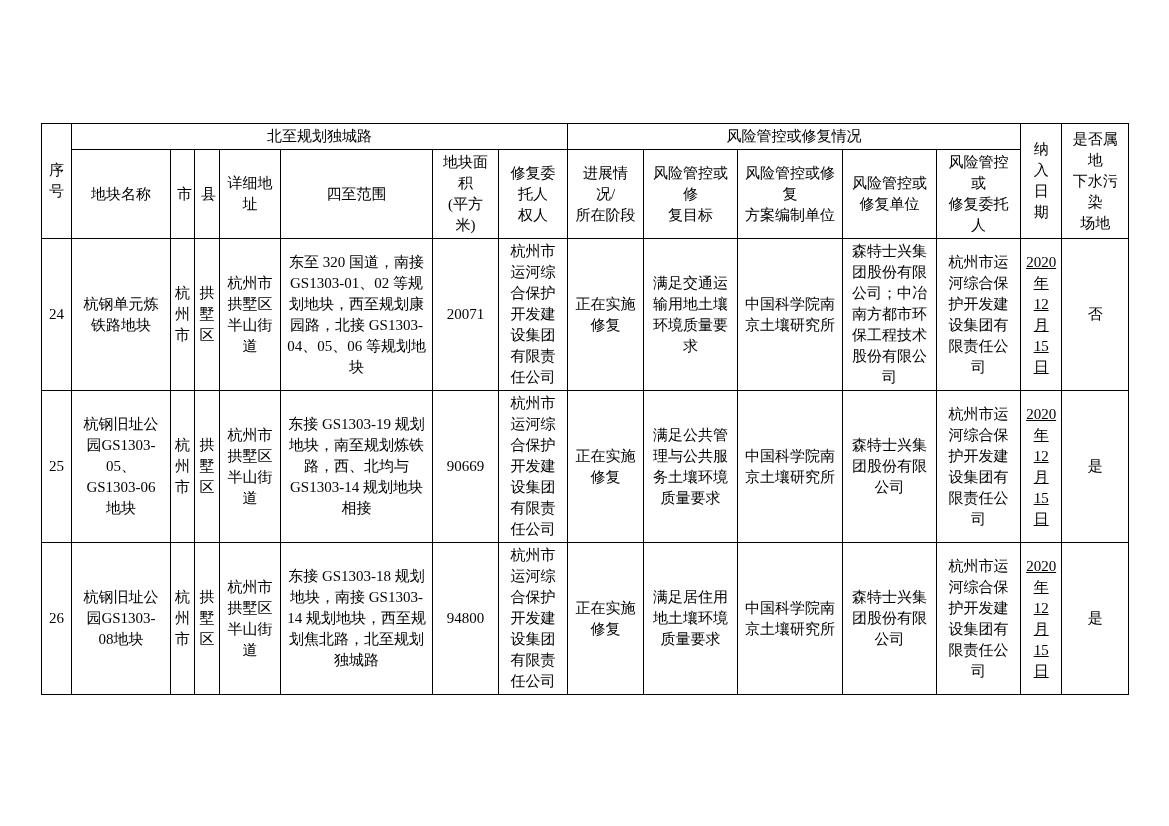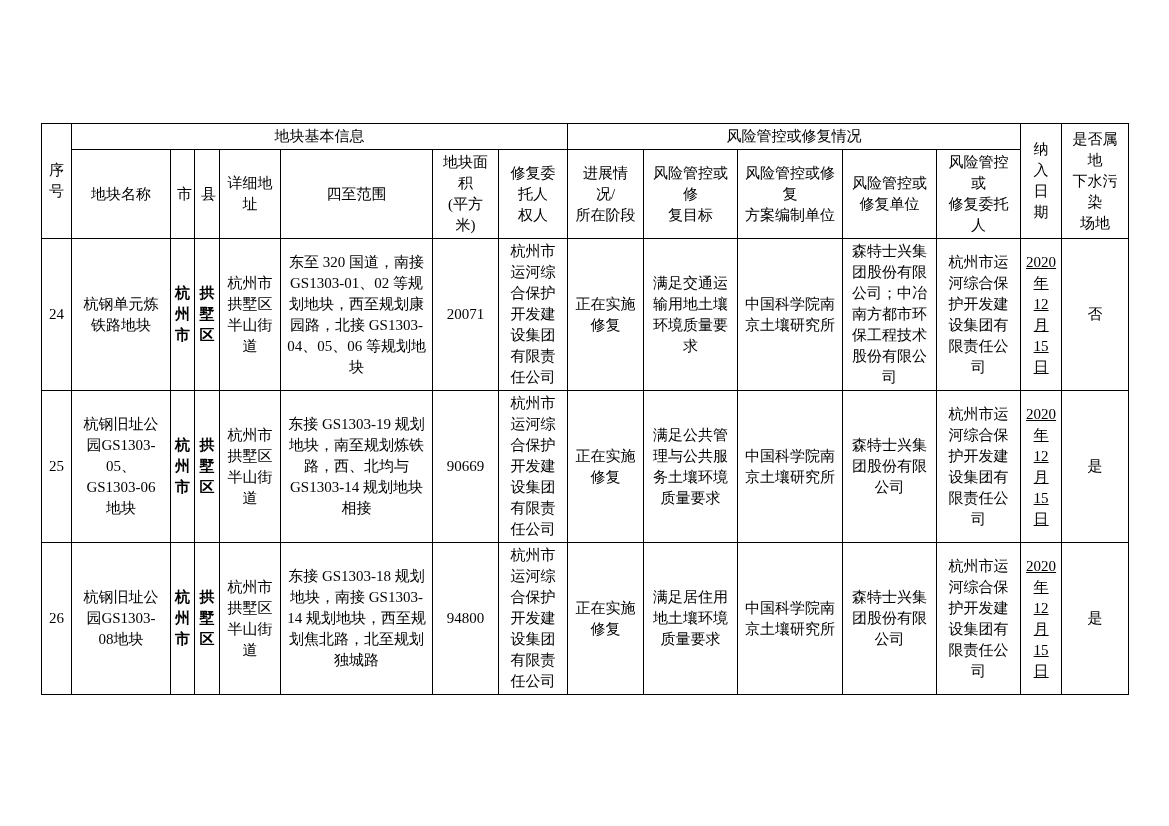--- a/index.html
+++ b/index.html
@@ -20,21 +20,21 @@
     overflow:hidden;
   }
   thead td{padding:2px;}
   tr.h1{height:24px;}
   tr.h2{height:49px;}
   tr.row-a{height:149px;}
   tr.row-b{height:143px;}
   tr.row-c{height:144px;}
   tbody td:nth-child(2){padding:8px 9px;text-align:center;}
   tbody td:nth-child(3),
-  tbody td:nth-child(4){padding:0;font-weight:bold;}
+  tbody td:nth-child(4){padding:0;}
   tbody td:nth-child(7){padding:20px 3px;}
   tbody td:nth-child(14){padding:2px 4px;text-decoration:underline;}
   tbody td:nth-child(15){padding:2px;}
 </style>
 </head>
 <body>
 
 <table class="doc-table">
   <colgroup>
     <col style="width:30px">
@@ -49,21 +49,21 @@
     <col style="width:94px">
       <col style="width:105px">
       <col style="width:94px">
     <col style="width:84px">
       <col style="width:41px">
       <col style="width:67px">
   </colgroup>
   <thead>
     <tr class="h1">
       <td rowspan="2">序号</td>
-      <td colspan="7">地块基本信息</td>
+      <td colspan="7">北至规划独城路</td>
       <td colspan="5">风险管控或修复情况</td>
       <td rowspan="2">纳入
 日期</td>
       <td rowspan="2">是否属地
 下水污染
 场地</td>
     </tr>
     <tr class="h2">
       <td>地块名称</td>
       <td>市</td>

